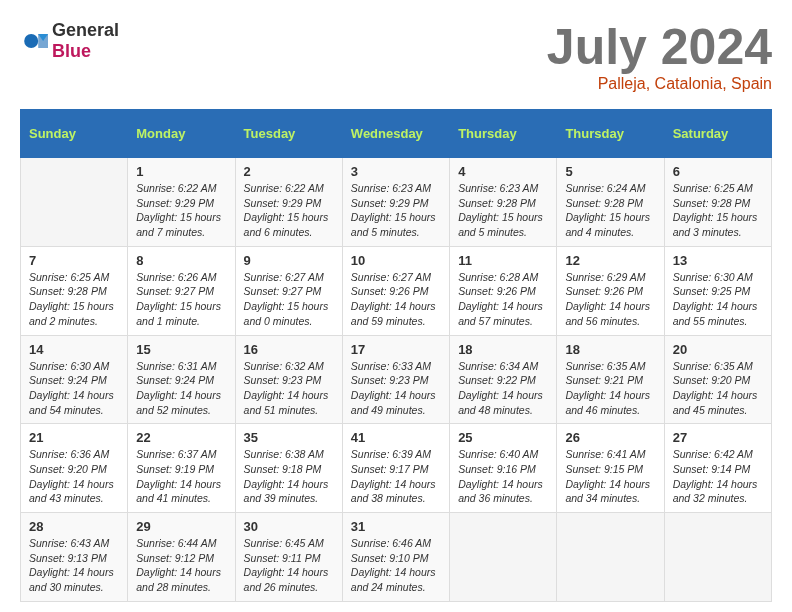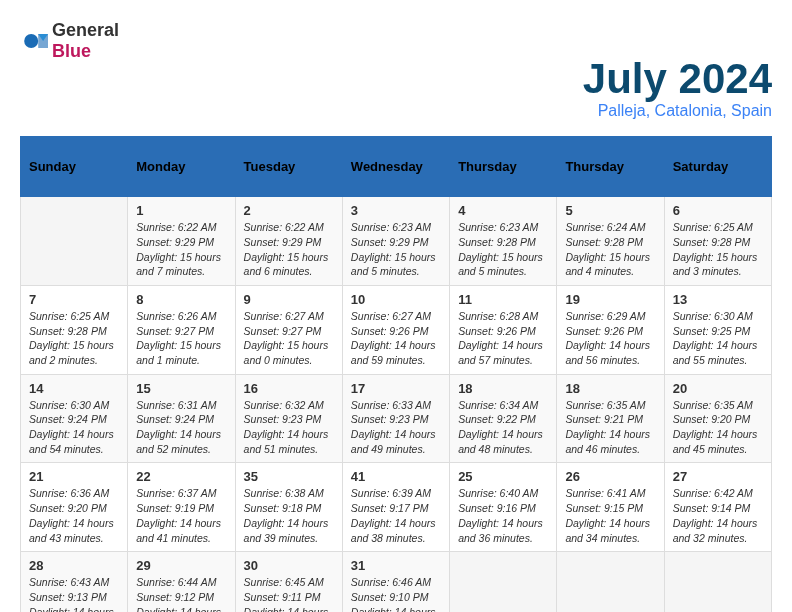--- a/index.html
+++ b/index.html
@@ -33,39 +33,38 @@
       color: #be185d;
     }
     .logo-icon {
       width: 28px;
       height: 28px;
     }
     .title-block {
       text-align: right;
     }
     .month-year {
-      font-size: 42px;
-      font-weight: bold;
-      color: #0c4a6e;
+      font-size: 50px;
+      font-weight: bold;
+      color: #737373;
       line-height: 1.1;
-      margin-top: 36px;
     }
     .location {
       font-size: 16px;
-      color: #3b82f6;
+      color: #c2410c;
     }
     table {
       width: 100%;
       border-collapse: collapse;
     }
     thead th {
       background-color: #2a6db5;
-      color: #000000;
+      color: #bef264;
       text-align: left;
-      padding: 22px 8px;
+      padding: 16px 8px;
       font-size: 13px;
       font-weight: bold;
       border: 1px solid #2a6db5;
     }
     tbody td {
       vertical-align: top;
       padding: 6px 8px;
       border: 1px solid #ddd;
       font-size: 11px;
       color: #333;
@@ -215,21 +214,21 @@
       </td>
         <td>
         <span class="date-num">11</span>
         <div class="cell-info">
           Sunrise: 6:28 AM<br>
           Sunset: 9:26 PM<br>
           Daylight: 14 hours and 57 minutes.
         </div>
       </td>
         <td>
-        <span class="date-num">19</span>
+        <span class="date-num">12</span>
         <div class="cell-info">
           Sunrise: 6:29 AM<br>
           Sunset: 9:26 PM<br>
           Daylight: 14 hours and 56 minutes.
         </div>
       </td>
         <td>
         <span class="date-num">13</span>
         <div class="cell-info">
           Sunrise: 6:30 AM<br>

